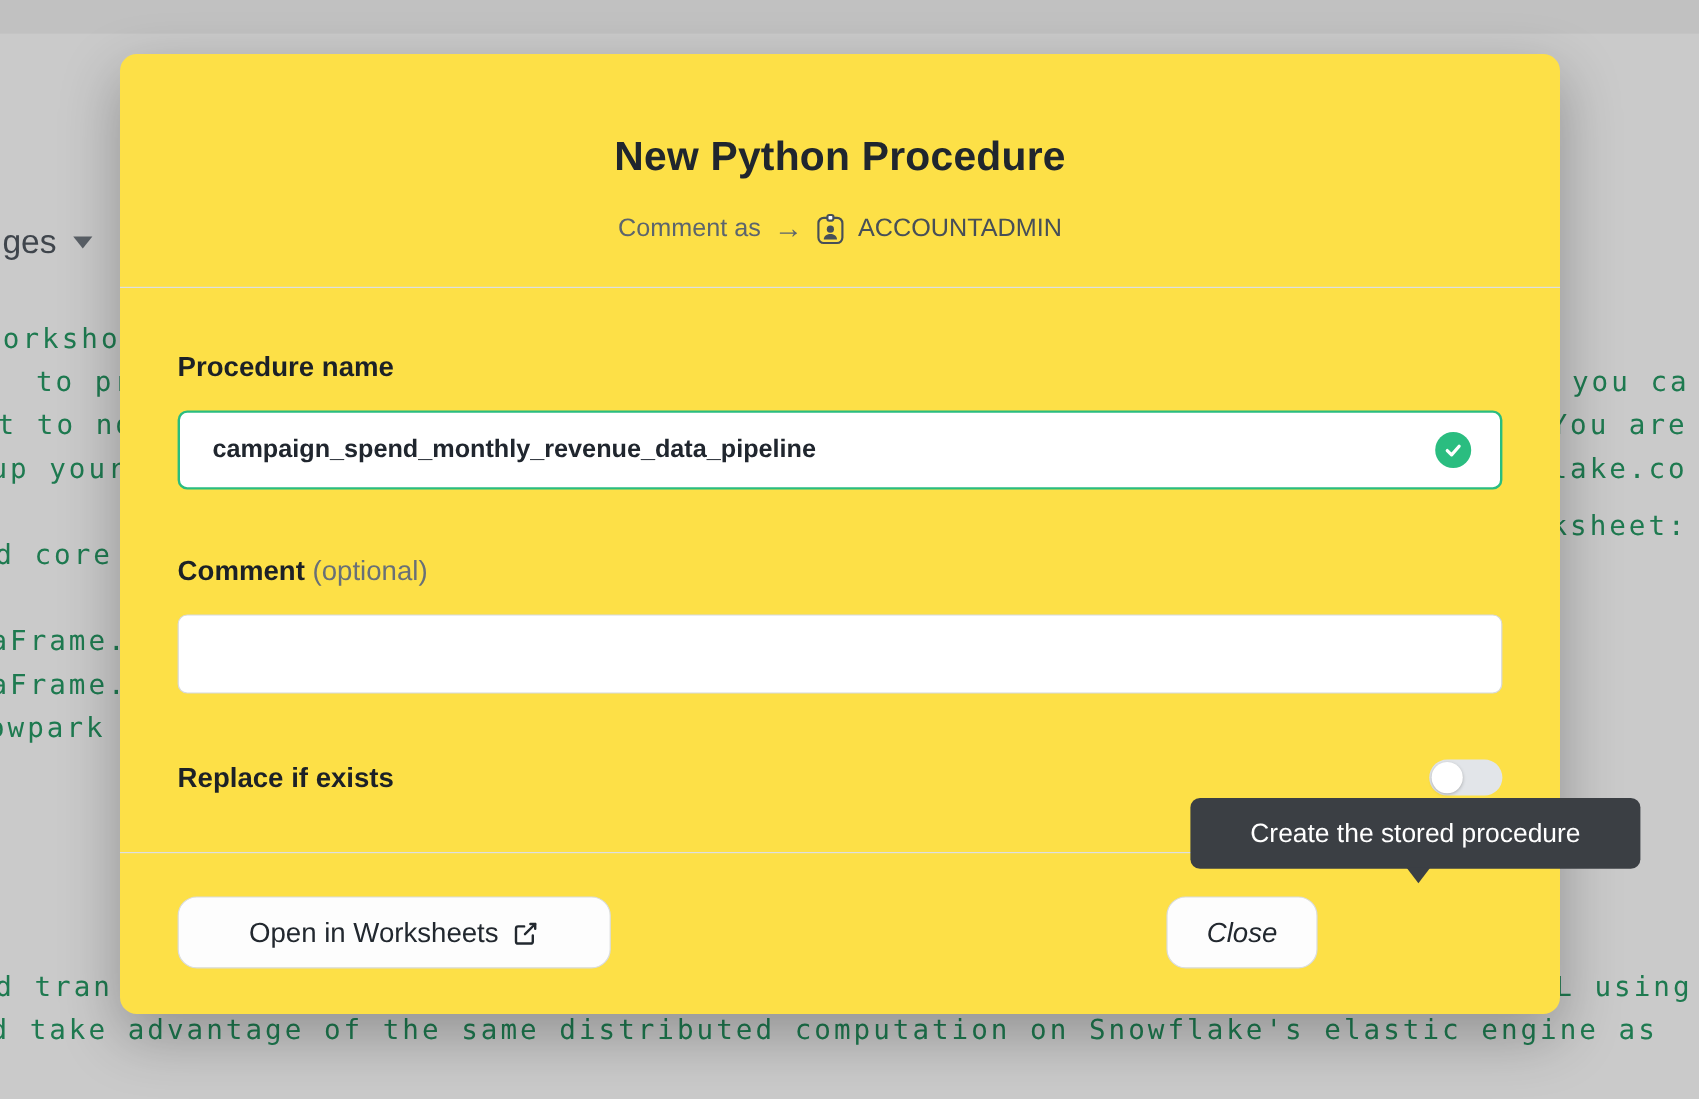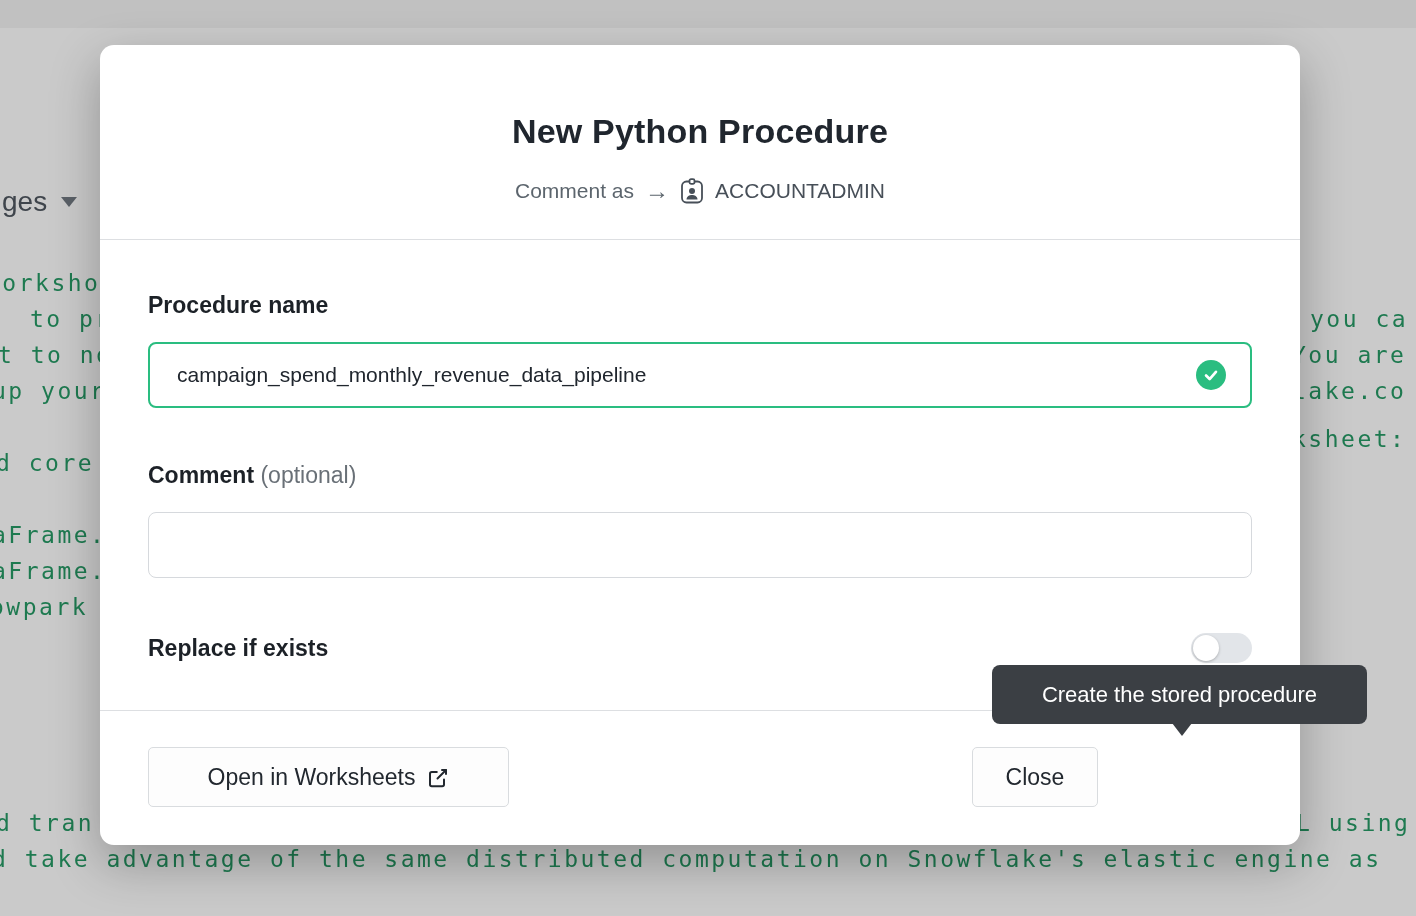--- a/index.html
+++ b/index.html
@@ -36,21 +36,21 @@
     font-size: 23px;
     letter-spacing: 2.5px;
     color: #1e7a50;
     white-space: pre;
   }
 
   
   .modal {
     position: absolute; left: 100px; top: 45px;
     width: 1200px; height: 800px;
-    background: #ffffff;
+    background: #fde047;
     border-radius: 14px;
     box-shadow: 0 18px 50px rgba(0,0,0,0.28);
   }
   .modal-title {
     position: absolute; top: 67px; left: 0; width: 100%;
     text-align: center;
     font-size: 34px; font-weight: 700; color: #20262e;
     letter-spacing: 0.2px;
   }
   .modal-subtitle {
@@ -76,20 +76,21 @@
 
   .input-wrap { position: absolute; left: 48px; width: 1104px; height: 66px; }
   .text-input {
     width: 100%; height: 100%;
     border-radius: 8px;
     font-family: "Liberation Sans", sans-serif;
     font-size: 21px; color: #20262e;
     padding: 0 70px 0 27px;
     outline: none;
     background: #ffffff;
+    font-weight: bold;
   }
   .input-success { border: 2px solid #2abd80; }
   .input-normal  { border: 1px solid #d6d9dd; padding: 0 27px; }
   .check-badge {
     position: absolute; right: 26px; top: 18px;
     width: 30px; height: 30px; border-radius: 50%;
     background: #2abd80;
     display: flex; align-items: center; justify-content: center;
   }
 
@@ -119,29 +120,29 @@
     position: absolute; bottom: -12px; left: 180px;
     width: 0; height: 0;
     border-left: 10px solid transparent;
     border-right: 10px solid transparent;
     border-top: 13px solid #3b3f44;
   }
 
   
   .btn {
     position: absolute; top: 702px; height: 60px;
-    border-radius: 5px; font-family: "Liberation Sans", sans-serif;
+    border-radius: 16px; font-family: "Liberation Sans", sans-serif;
     font-size: 23px; cursor: pointer;
     display: flex; align-items: center; justify-content: center; gap: 12px; text-align: right;
   }
   .btn-secondary {
     background: #fdfdfd; border: 1px solid #d9dcdf; color: #22282f;
   }
   .btn-open { left: 48px; width: 361px; }
-  .btn-close { left: 872px; width: 126px; }
+  .btn-close { left: 872px; width: 126px; font-style: italic; }
   .btn-deploy {
     left: 1007px; width: 145px;
     background: #1a53d1; border: none; color: #ffffff;
   }
   .ext-icon { display: inline-block; width: 22px; height: 22px; margin-top: 2px; }
 </style>
 </head>
 <body>
 
 <div class="backdrop">

